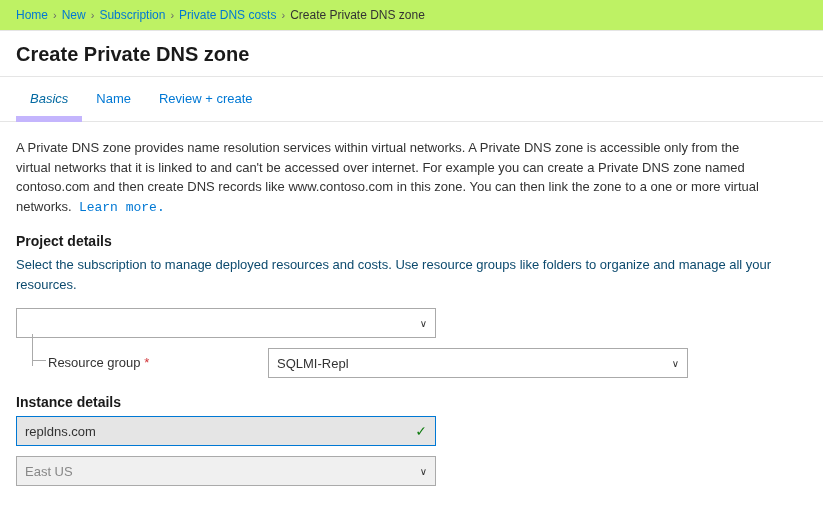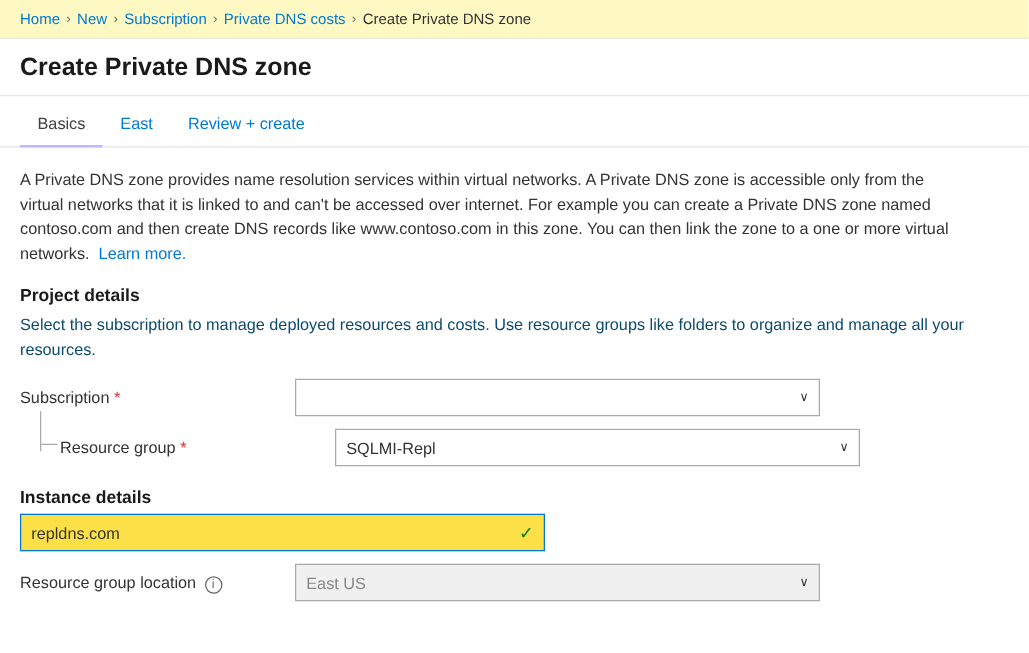--- a/index.html
+++ b/index.html
@@ -13,21 +13,21 @@
     }
 
     
     .breadcrumb {
       display: flex;
       align-items: center;
       padding: 8px 16px;
       font-size: 12px;
       color: #333;
       border-bottom: 1px solid #e5e5e5;
-      background: #fef9c3;
+      background: #bef264;
     }
     .breadcrumb a {
       color: #0078d4;
       text-decoration: none;
     }
     .breadcrumb-sep {
       margin: 0 5px;
       color: #666;
       font-size: 11px;
     }
@@ -55,41 +55,43 @@
     }
     .tab {
       padding: 10px 14px;
       cursor: pointer;
       font-size: 13px;
       color: #0078d4;
       border-bottom: 2px solid transparent;
       margin-bottom: -1px;
     }
     .tab.active {
-      color: #404040;
-      border-bottom: 2px solid #c4b5fd;
+      color: #0369a1;
+      border-bottom: 6px solid #c4b5fd;
       font-weight: 500;
+      font-style: italic;
     }
 
     
     .content {
       padding: 16px 16px 0 16px;
     }
 
     
     .description {
       font-size: 13px;
       line-height: 1.5;
       color: #333;
       margin-bottom: 16px;
       max-width: 760px;
     }
     .description a {
       color: #0078d4;
       text-decoration: none;
+      font-family: Liberation Mono, monospace;
     }
 
     
     .section-title {
       font-size: 14px;
       font-weight: 700;
       color: #1a1a1a;
       margin-bottom: 6px;
     }
     .section-desc {
@@ -188,21 +190,21 @@
     .text-input {
       width: 420px;
       height: 30px;
       border: 1px solid #0078d4;
       padding: 0 8px;
       font-size: 13px;
       color: #333;
       display: flex;
       align-items: center;
       position: relative;
-      background: #fde047;
+      background: #e5e5e5;
     }
     .text-input-inner {
       flex: 1;
       font-size: 13px;
     }
     .text-input-check {
       color: #107c10;
       font-size: 14px;
     }
 
@@ -234,40 +236,36 @@
   <span class="breadcrumb-sep">›</span>
   <span class="breadcrumb-current">Create Private DNS zone</span>
 </div>
 
 <div class="page-title-bar">
   <h1 class="page-title">Create Private DNS zone</h1>
 </div>
 
 <div class="tabs">
   <div class="tab active">Basics</div>
-  <div class="tab">East</div>
+  <div class="tab">Name</div>
   <div class="tab">Review + create</div>
 </div>
 
 <div class="content">
 
   <p class="description">
     <span>A Private DNS zone provides name resolution services within virtual networks. A Private DNS zone is accessible only from the virtual networks that it is linked to and can't be accessed over internet. For example you can create a Private DNS zone named contoso.com and then create DNS records like www.contoso.com in this zone. You can then link the zone to a one or more virtual networks.</span>
     &nbsp;<a href="#">Learn more.</a>
   </p>
 
   <div class="form-section">
     <div class="section-title">Project details</div>
     <p class="section-desc">Select the subscription to manage deployed resources and costs. Use resource groups like folders to organize and manage all your resources.</p>
 
     <div class="form-row">
-      <div class="form-label">
-        <span>Subscription</span>
-        <span class="required"> *</span>
-      </div>
       <div class="dropdown">
         <span class="dropdown-text"></span>
         <span class="dropdown-arrow">∨</span>
       </div>
     </div>
 
     <div class="form-row-indented">
       <div class="form-label">
         <span>Resource group</span>
         <span class="required"> *</span>
@@ -285,24 +283,20 @@
     <div class="section-title">Instance details</div>
 
     <div class="form-row">
       <div class="text-input">
         <span class="text-input-inner">repldns.com</span>
         <span class="text-input-check">✓</span>
       </div>
     </div>
 
     <div class="form-row">
-      <div class="form-label">
-        <span>Resource group location</span>
-        <span class="info-icon">i</span>
-      </div>
       <div class="dropdown disabled">
         <span class="dropdown-text">East US</span>
         <span class="dropdown-arrow">∨</span>
       </div>
     </div>
   </div>
 
 </div>
 
 </body></html>

